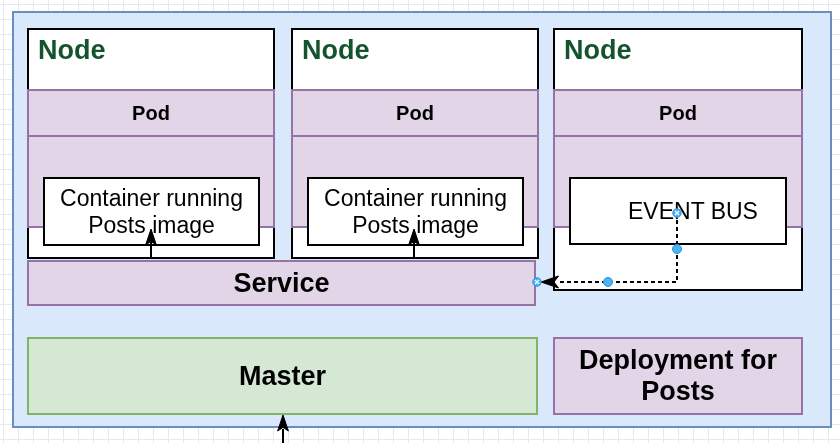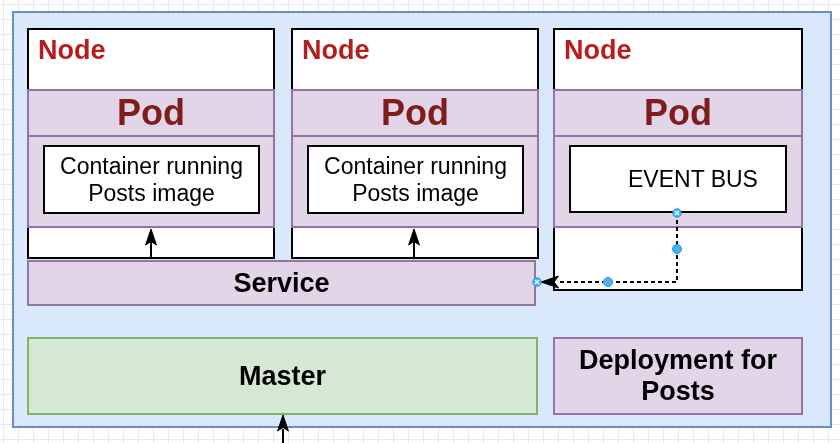--- a/index.html
+++ b/index.html
@@ -23,40 +23,41 @@
     left:12px;top:11px;width:820px;height:417px;
     background:#dae8fc;border:2px solid #6c8ebf;
   }
 
   .node{background:#ffffff;border:2px solid #000000;}
   .node-1{left:27px;top:28px;width:248px;height:231px;}
   .node-2{left:291px;top:28px;width:248px;height:231px;}
   .node-3{left:553px;top:28px;width:250px;height:263px;}
   .node-title{
     padding:5px 9px 0 9px;
-    font-size:27px;font-weight:bold;color:#b91c1c;line-height:1.15;
+    font-size:27px;font-weight:bold;color:#14532d;line-height:1.15;
   }
 
   .pod{
     background:#e1d5e7;border:2px solid #9673a6;
   }
   .pod-1{left:27px;top:89px;width:248px;height:139px;}
   .pod-2{left:291px;top:89px;width:248px;height:139px;}
   .pod-3{left:553px;top:89px;width:250px;height:139px;}
   .pod-title{
     height:44px;border-bottom:2px solid #9673a6;
     display:flex;align-items:center;justify-content:center;
-    font-size:36px;font-weight:bold;color:#7f1d1d;
+    font-size:20px;font-weight:bold;color:#000000;
   }
 
   .containerbox{
     background:#ffffff;border:2px solid #000000;
     display:flex;align-items:center;justify-content:center;
     text-align:center;font-size:23px;color:#000;line-height:1.15;
     padding:0 6px;
+    margin-top:32px;
   }
   .cont-1{left:43px;top:145px;width:217px;height:69px;}
   .cont-2{left:307px;top:145px;width:217px;height:69px;}
   .cont-3{left:569px;top:145px;width:218px;height:68px;padding-left:36px;}
 
   .service{
     left:27px;top:260px;width:509px;height:46px;
     background:#e1d5e7;border:2px solid #9673a6;
     display:flex;align-items:center;justify-content:center;
     font-size:27px;font-weight:bold;color:#000;

